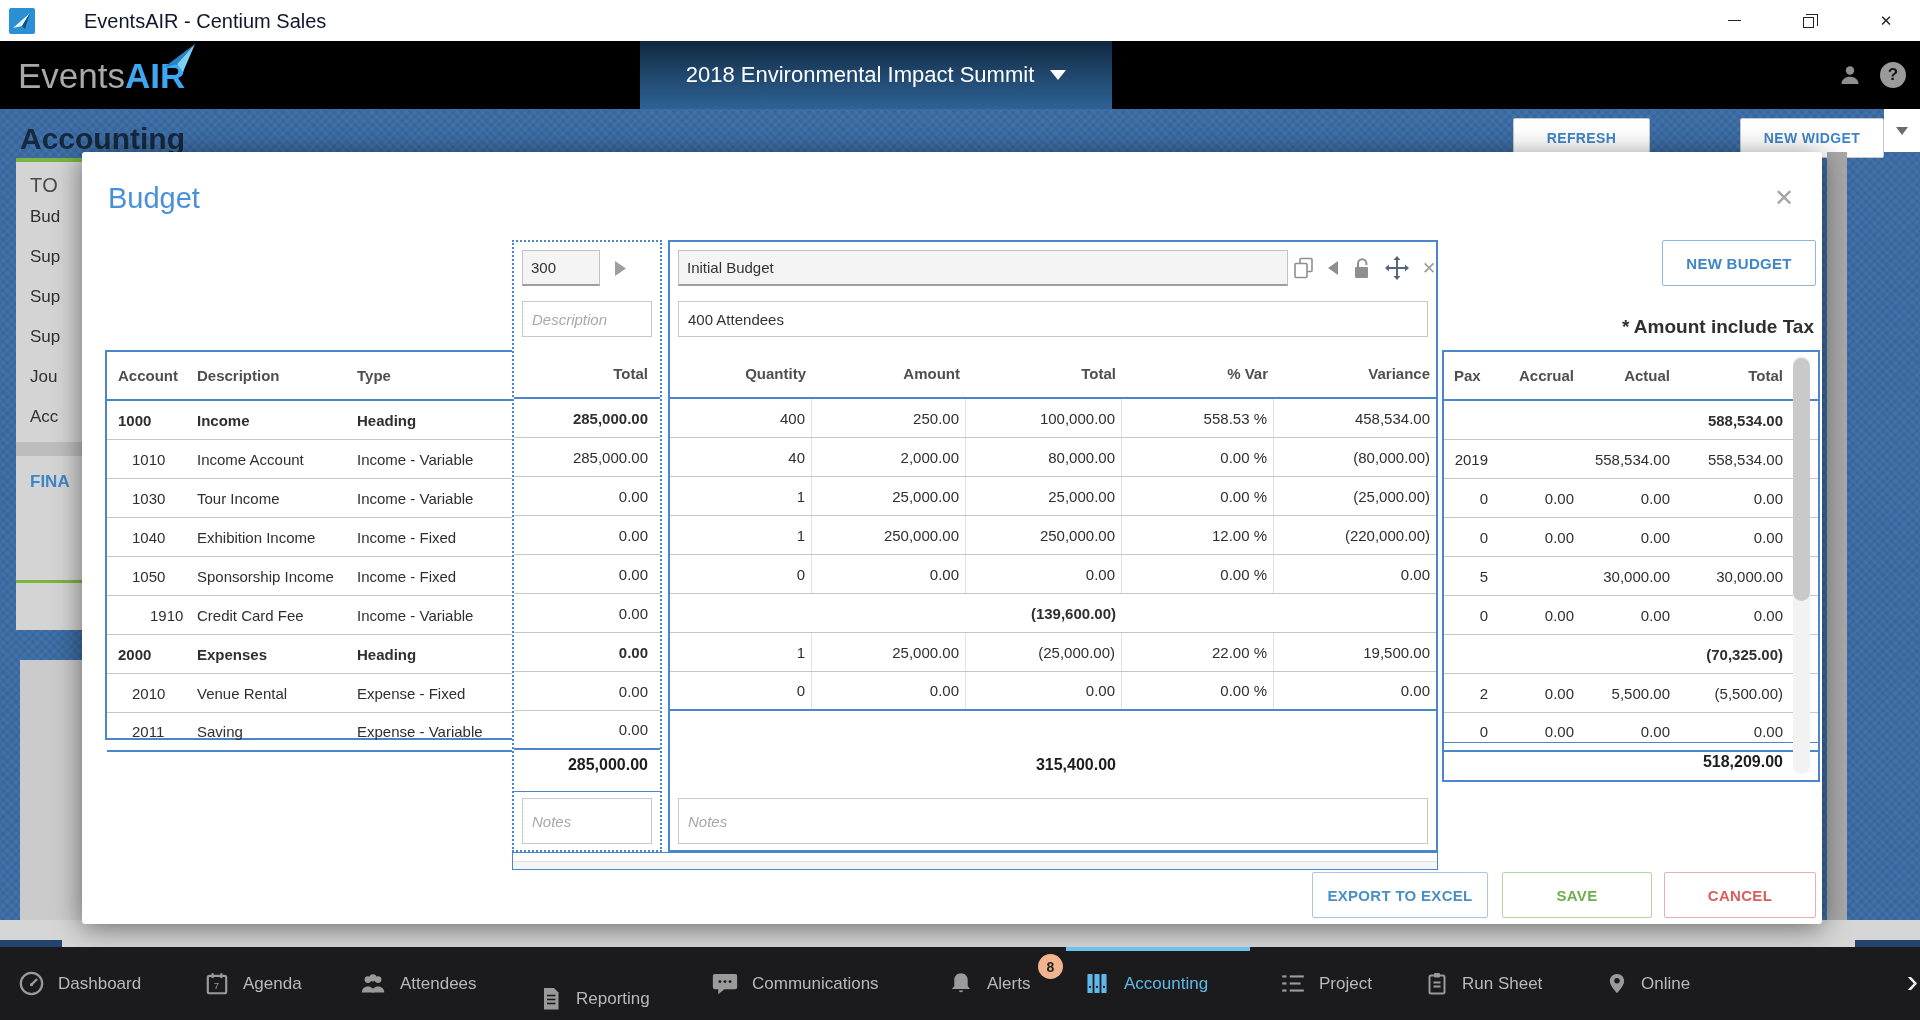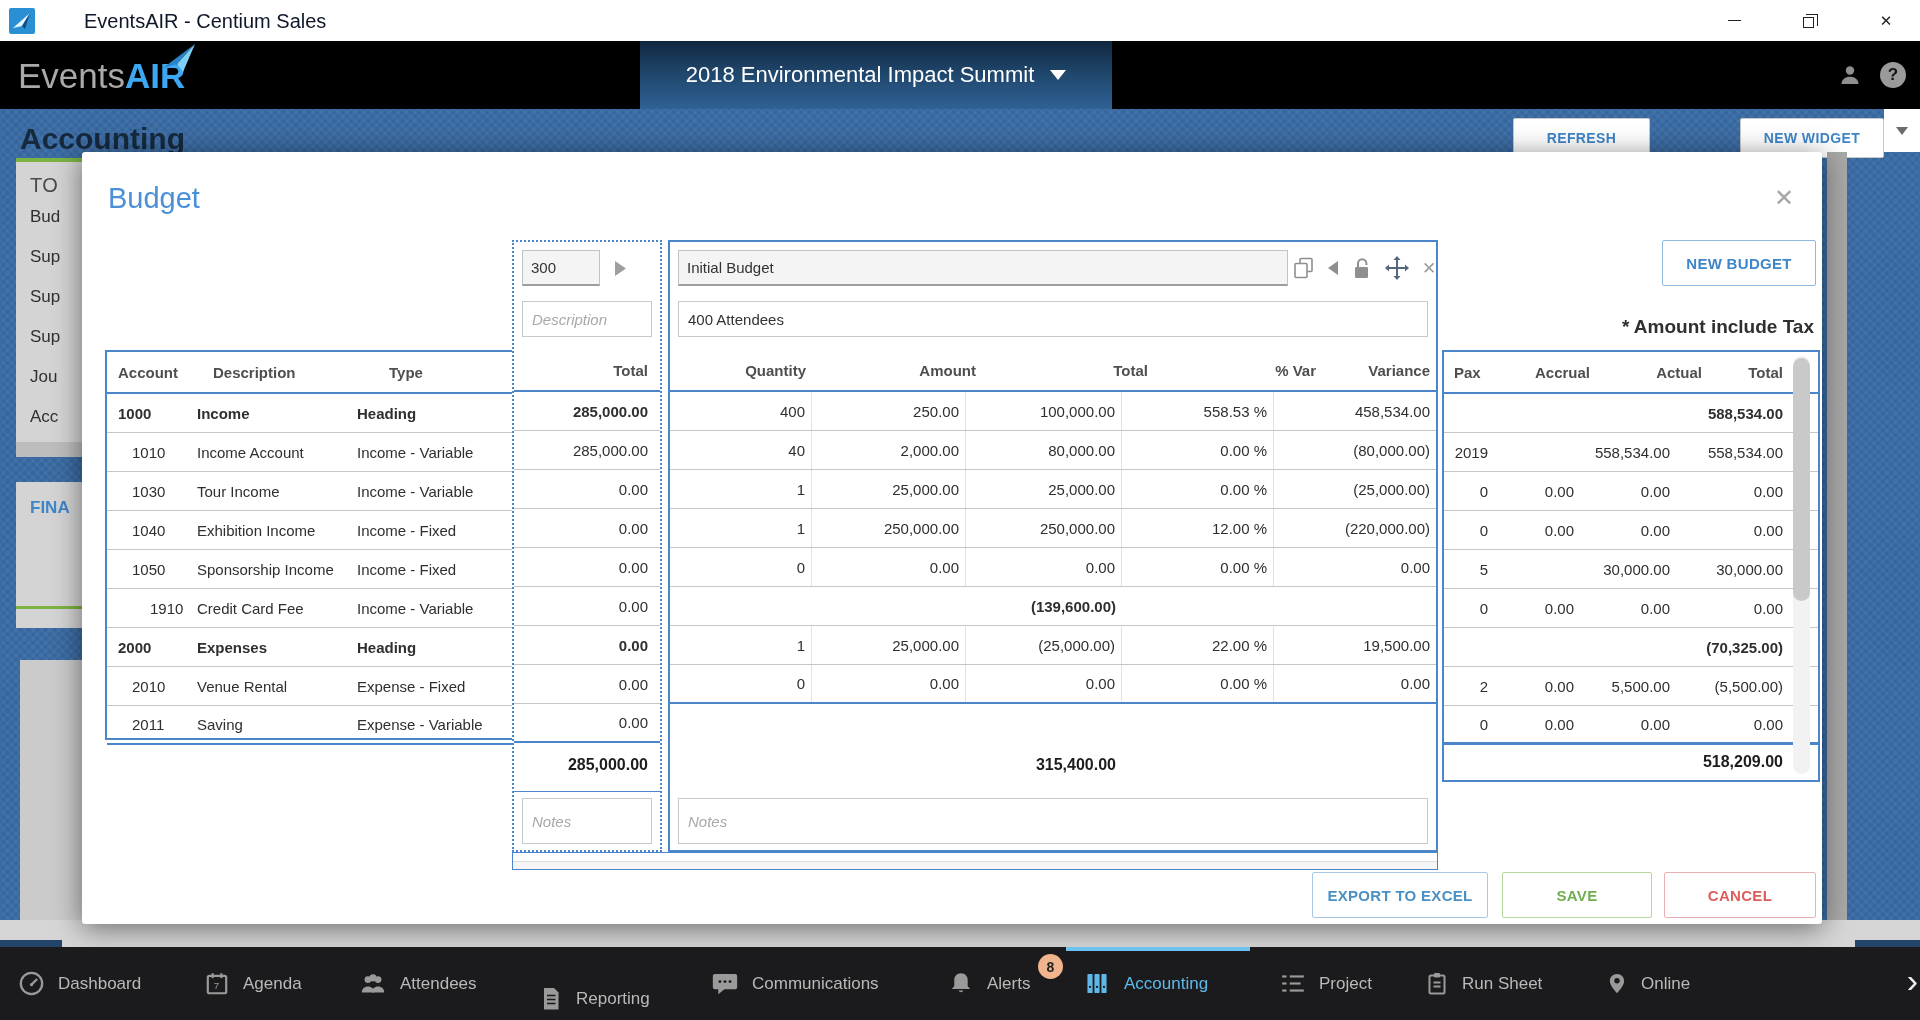--- a/index.html
+++ b/index.html
@@ -72,21 +72,21 @@
   .plain-input { position:absolute; height:36px; background:#fff; border:1px solid #c9c9c9;
      font-size:15px; color:#333; padding:0 9px; font-family:"Liberation Sans",sans-serif; }
   .plain-input::placeholder, .notes-input::placeholder { font-style:italic; color:#a8a8a8; }
   .notes-input { position:absolute; height:46px; background:#fff; border:1px solid #c9c9c9;
      font-size:15px; color:#333; padding:0 9px; font-family:"Liberation Sans",sans-serif; }
   .play-icon { position:absolute; left:100px; top:18px; }
   .icon-strip { position:absolute; left:623px; top:14px; display:flex; align-items:center; gap:13px; color:#8f8f8f; }
   .xsmall { font-size:17px; color:#9e9e9e; }
 
   .grid { position:absolute; left:0; width:100%; }
-  .grid-hdr { display:flex; height:42px; border-bottom:2px solid #4a86c9; align-items:center;gap:16px; }
+  .grid-hdr { display:flex; height:49px; border-bottom:2px solid #4a86c9; align-items:center; }
   .grid-hdr .cell { font-weight:bold; color:#4f4f4f; }
   .grid-row { display:flex; height:39px; border-bottom:1px solid #c6c6c6; align-items:center; }
   .grid-row.heading { font-weight:bold; color:#1d1d1d; }
   .cell { font-size:15px; color:#2f2f2f; height:100%; display:flex; align-items:center; overflow:hidden; white-space:nowrap; }
   .grid-row:last-child { border-bottom:2px solid #4a86c9; }
 
   
   .l .c0 { width:85px; padding-left:11px; }
   .l .c1 { width:148px; padding-left:5px; }
   .l .c2 { flex:1; padding-left:17px; }
@@ -189,21 +189,21 @@
       <div>
           <div class="card-item">Bud</div>
           <div class="card-item">Sup</div>
           <div class="card-item">Sup</div>
           <div class="card-item">Sup</div>
           <div class="card-item">Jou</div>
           <div class="card-item">Acc</div>
         </div>
       <div class="card1-bottom"></div>
     </div>
-    <div class="card" style="left:16px; top:373px; width:100px; height:146px;">
+    <div class="card" style="left:16px; top:347px; width:100px; height:174px;">
       <div class="fina-heading">FINA</div>
       <div class="card2-line"></div>
     </div>
     <div class="card" style="left:20px; top:551px; width:96px; height:260px; background:#cbcbcb;"></div>
 
     <div class="bottom-band"></div>
     <div class="navy-bit" style="left:0; width:62px;"></div>
     <div class="navy-bit" style="left:1855px; width:65px;"></div>
   </div>
 

